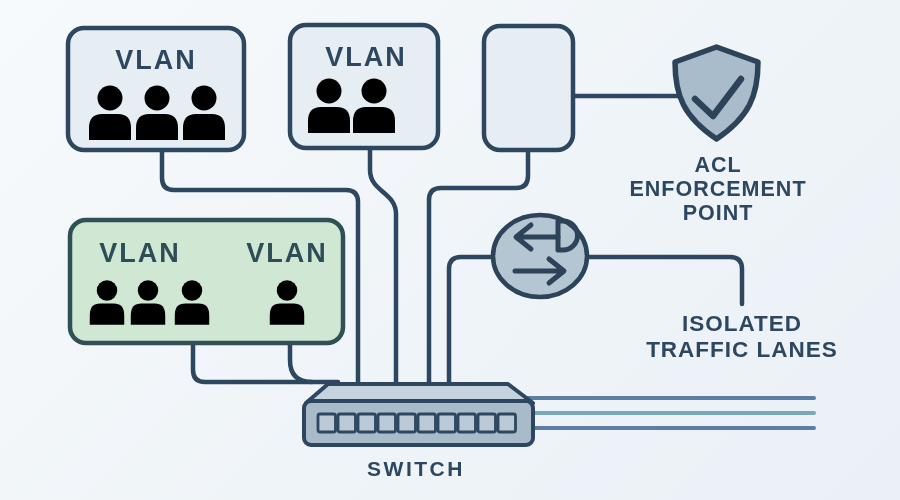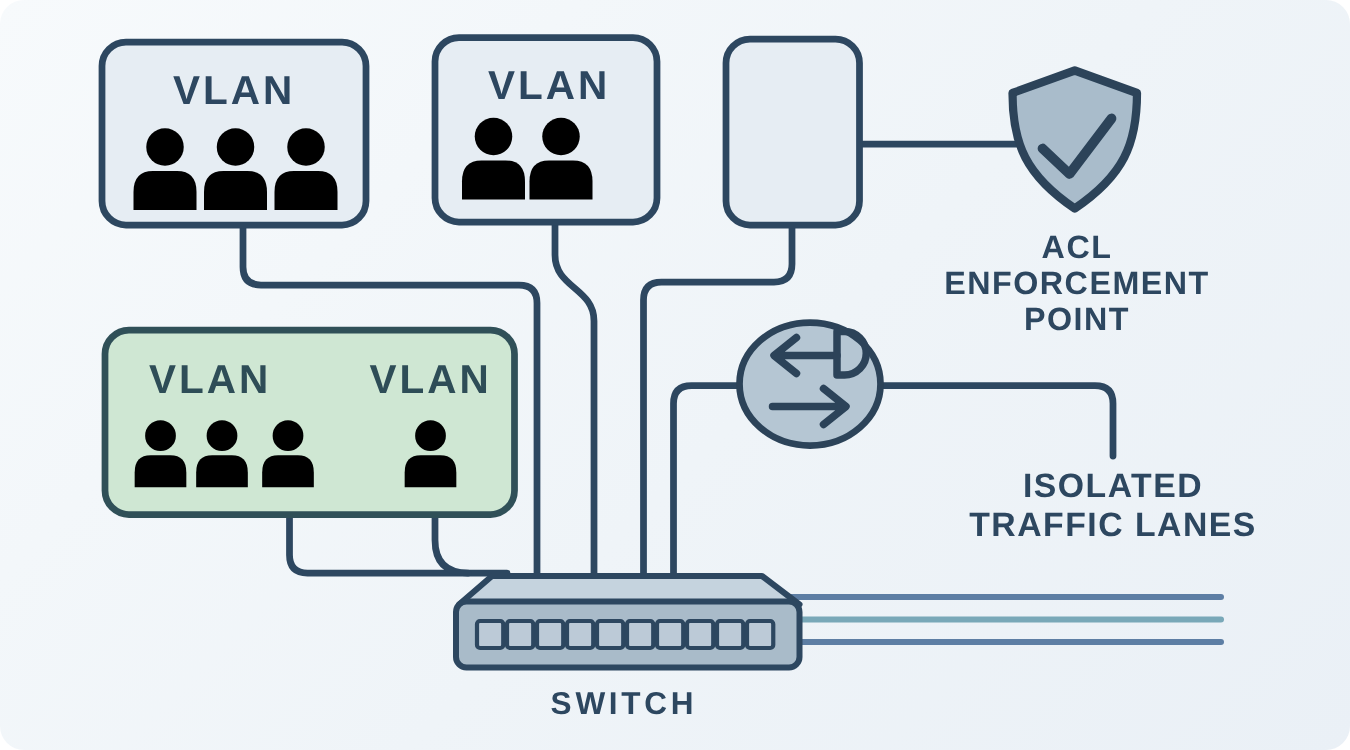--- a/index.html
+++ b/index.html
@@ -3,21 +3,20 @@
 <meta charset="utf-8">
 <style>
   html,body{margin:0;padding:0;}
   body{
     width:900px;height:500px;overflow:hidden;
     font-family:"Liberation Sans",sans-serif;
   }
   .stage{
     position:relative;width:900px;height:500px;
     background:linear-gradient(135deg,#f7fafc 0%,#eff4f8 55%,#eaf0f6 100%);
-    border-radius:16px;
   }
   svg{position:absolute;inset:0;display:block;}
 
   .connector{fill:none;stroke:var(--outline);stroke-width:4.5;stroke-linecap:round;}
   .lane-blue{fill:none;stroke:var(--lane-blue);stroke-width:4;stroke-linecap:round;}
   .lane-teal{fill:none;stroke:var(--lane-teal);stroke-width:4;stroke-linecap:round;}
 
   .vlan-box{fill:var(--box-fill);stroke:var(--outline);stroke-width:4.5;}
   .green-box{fill:var(--green-fill);stroke:var(--green-outline);stroke-width:4.5;}
 

